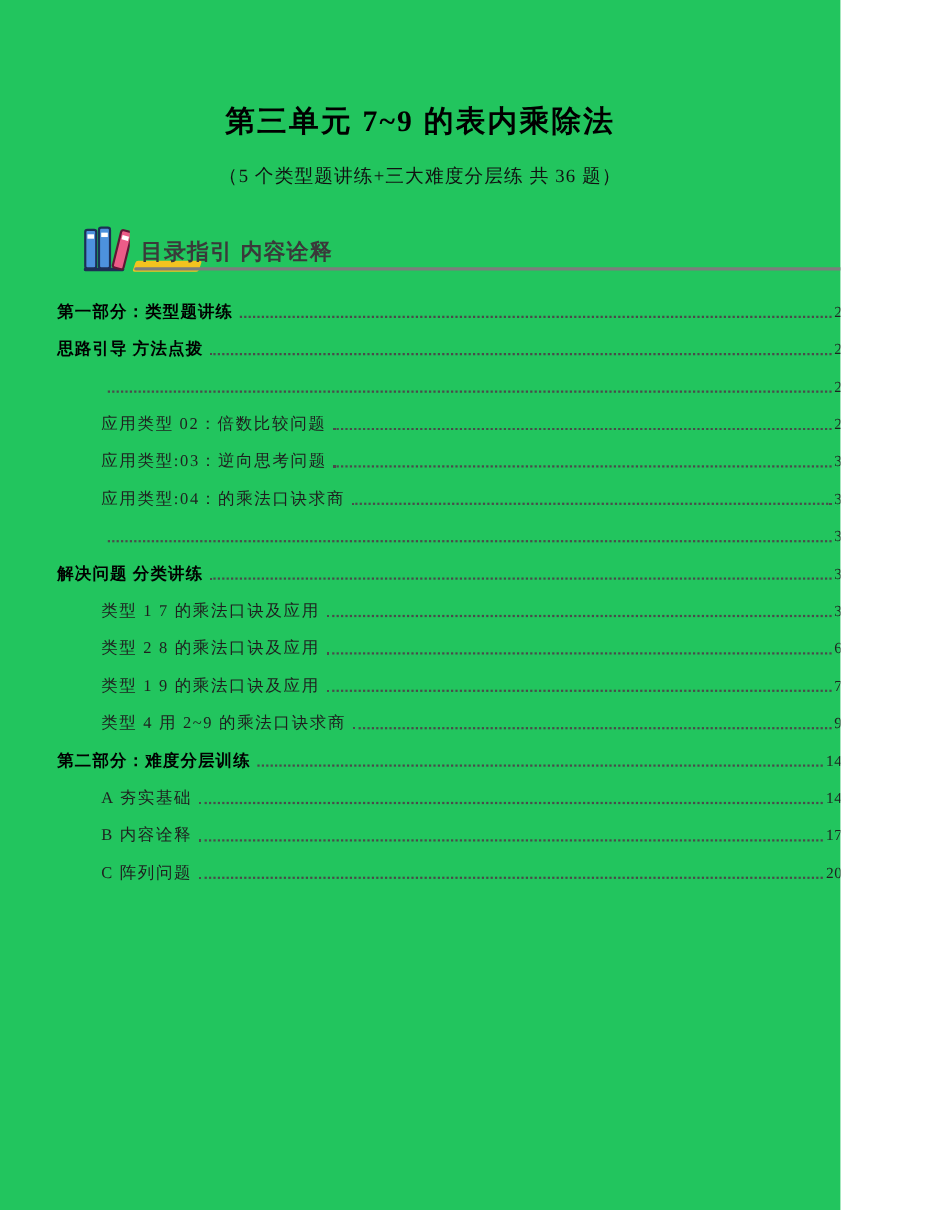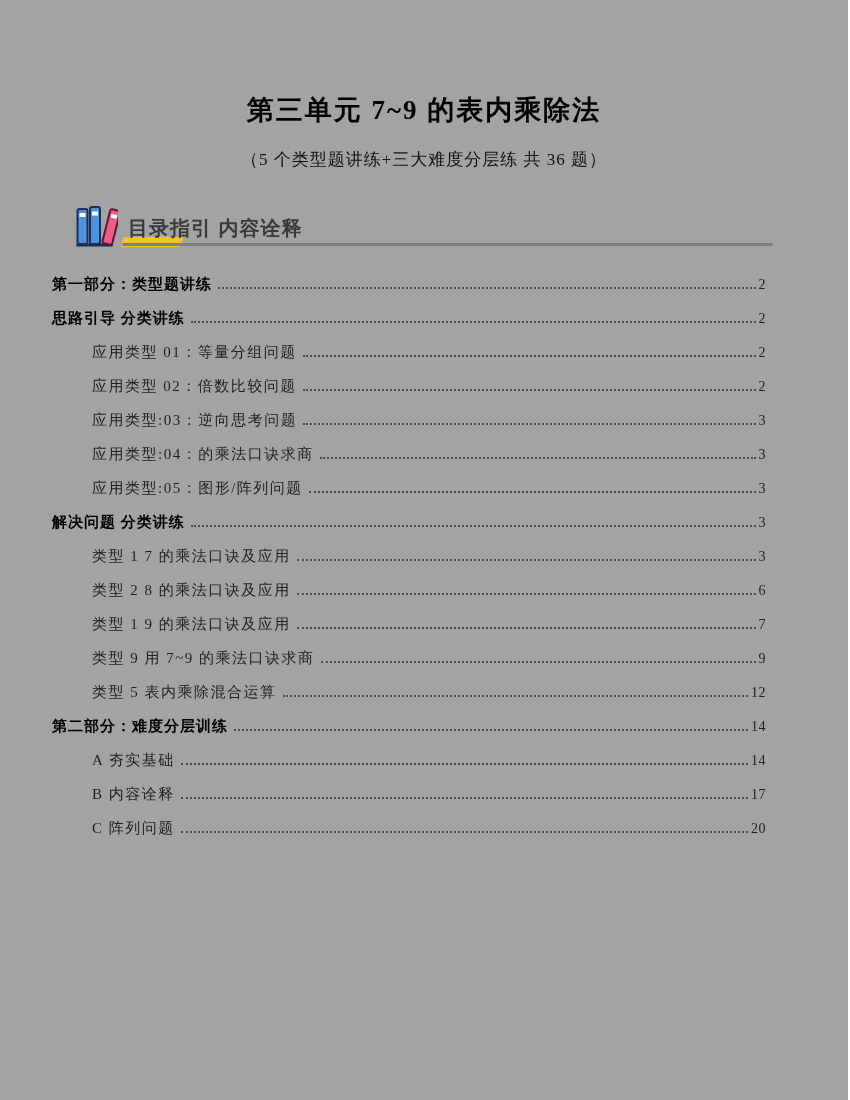--- a/index.html
+++ b/index.html
@@ -1,20 +1,20 @@
 <!DOCTYPE html>
 <html><head>
 <meta charset="utf-8">
 <style>
   html, body { margin: 0; padding: 0; background: #ffffff; }
   .page {
     position: relative;
-    width: 848px;
+    width: 764px;
     height: 1100px;
-    background: #a3a3a3;
+    background: #22c55e;
     font-family: "Liberation Serif", "DejaVu Serif", serif;
     color: #1a1a1a;
     overflow: hidden;
   }
   
   .doc-title {
     padding-top: 92px;
     text-align: center;
     font-size: 27px;
     font-weight: bold;
@@ -150,27 +150,26 @@
   </div>
 
   <div class="toc">
   <div class="toc-row level-1 bold">
     <span class="toc-label">第一部分：类型题讲练</span>
     <span class="toc-leader"></span>
     <span class="toc-page">2</span>
   </div>
 
   <div class="toc-row level-1 bold">
-    <span class="toc-label">思路引导 分类讲练</span>
-    <span class="toc-leader"></span>
-    <span class="toc-page">2</span>
-  </div>
-
-  <div class="toc-row level-2">
-    <span class="toc-label">应用类型 01：等量分组问题</span>
+    <span class="toc-label">思路引导 方法点拨</span>
+    <span class="toc-leader"></span>
+    <span class="toc-page">2</span>
+  </div>
+
+  <div class="toc-row level-2">
     <span class="toc-leader"></span>
     <span class="toc-page">2</span>
   </div>
 
   <div class="toc-row level-2">
     <span class="toc-label">应用类型 02：倍数比较问题</span>
     <span class="toc-leader"></span>
     <span class="toc-page">2</span>
   </div>
 
@@ -180,21 +179,20 @@
     <span class="toc-page">3</span>
   </div>
 
   <div class="toc-row level-2">
     <span class="toc-label">应用类型:04：的乘法口诀求商</span>
     <span class="toc-leader"></span>
     <span class="toc-page">3</span>
   </div>
 
   <div class="toc-row level-2">
-    <span class="toc-label">应用类型:05：图形/阵列问题</span>
     <span class="toc-leader"></span>
     <span class="toc-page">3</span>
   </div>
 
   <div class="toc-row level-1 bold">
     <span class="toc-label">解决问题 分类讲练</span>
     <span class="toc-leader"></span>
     <span class="toc-page">3</span>
   </div>
 
@@ -210,30 +208,25 @@
     <span class="toc-page">6</span>
   </div>
 
   <div class="toc-row level-2">
     <span class="toc-label">类型 1 9 的乘法口诀及应用</span>
     <span class="toc-leader"></span>
     <span class="toc-page">7</span>
   </div>
 
   <div class="toc-row level-2">
-    <span class="toc-label">类型 9 用 7~9 的乘法口诀求商</span>
+    <span class="toc-label">类型 4 用 2~9 的乘法口诀求商</span>
     <span class="toc-leader"></span>
     <span class="toc-page">9</span>
   </div>
 
-  <div class="toc-row level-2">
-    <span class="toc-label">类型 5 表内乘除混合运算</span>
-    <span class="toc-leader"></span>
-    <span class="toc-page">12</span>
-  </div>
 
   <div class="toc-row level-1 bold">
     <span class="toc-label">第二部分：难度分层训练</span>
     <span class="toc-leader"></span>
     <span class="toc-page">14</span>
   </div>
 
   <div class="toc-row level-2">
     <span class="toc-label">A 夯实基础</span>
     <span class="toc-leader"></span>

